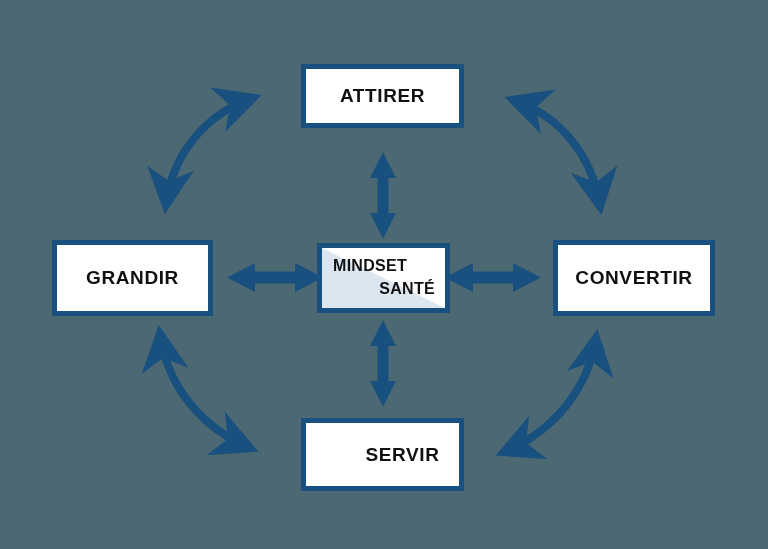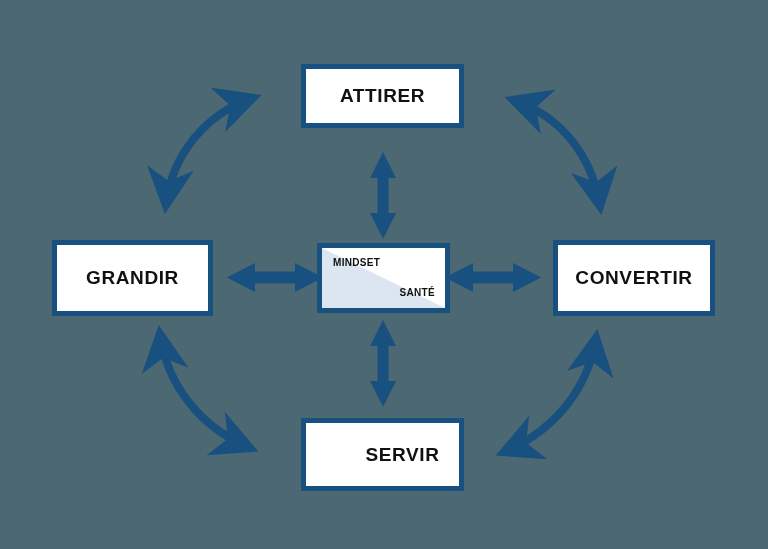--- a/index.html
+++ b/index.html
@@ -60,21 +60,21 @@
     background: #ffffff;
     overflow: hidden;
   }
   #node-core .core-fill {
     position: absolute;
     inset: 0;
     background: linear-gradient(to top right, #dbe6f1 0%, #dbe6f1 49.4%, #ffffff 50.6%, #ffffff 100%);
   }
   .core-word {
     position: absolute;
-    font-size: 10px;
+    font-size: 16px;
     font-weight: bold;
     color: #111111;
     letter-spacing: 0.3px;
     white-space: nowrap;
   }
   #core-mindset { left: 11px; top: 9px; }
   #core-sante   { right: 10px; bottom: 10px; }
 </style>
 </head>
 <body>

